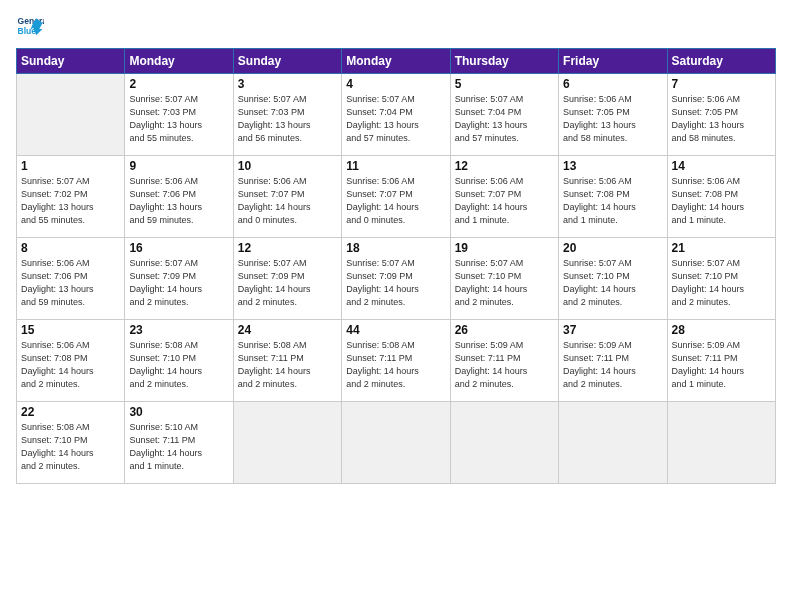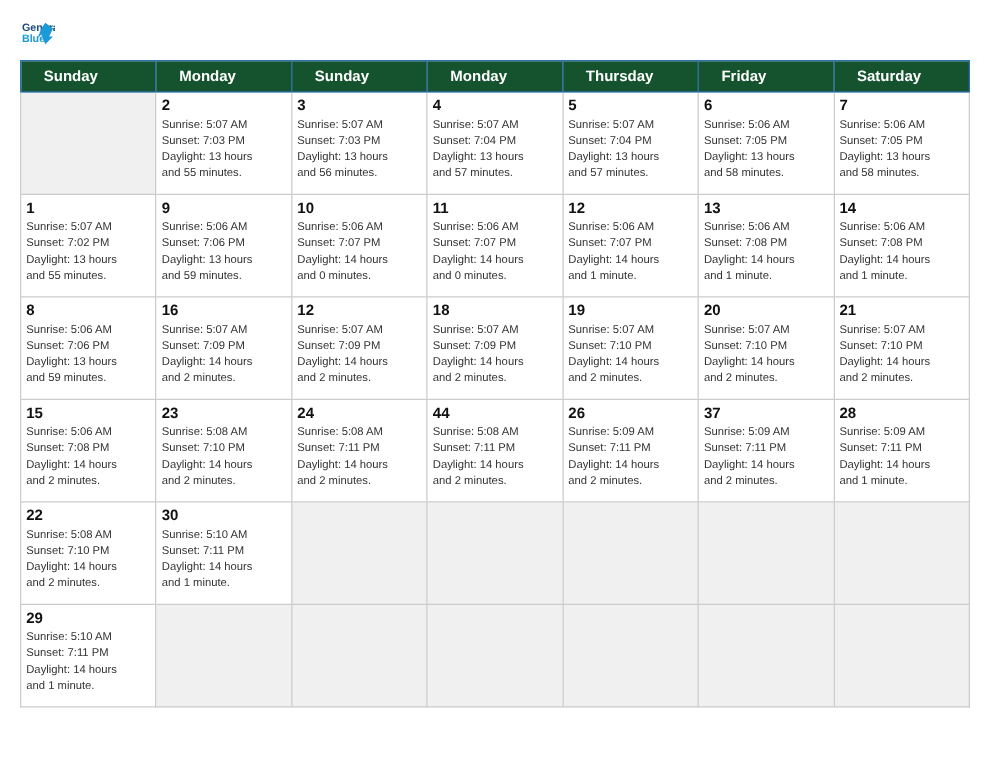--- a/index.html
+++ b/index.html
@@ -42,25 +42,25 @@
     .location-title {
       font-size: 15px;
       color: #333;
     }
     .calendar {
       width: 100%;
       border-collapse: collapse;
       table-layout: fixed;
     }
     .calendar th {
-      background: #14532d;
+      background: #4c1d95;
       color: #fff;
       font-size: 12px;
       font-weight: bold;
-      padding: 5px 18px;
+      padding: 5px 4px;
       text-align: left;
       border: 1px solid #2c6fad;
     }
     .calendar td {
       border: 1px solid #ccc;
       vertical-align: top;
       padding: 3px 4px;
       font-size: 9.5px;
       color: #333;
       height: 82px;
@@ -243,27 +243,15 @@
           <td>
             <span class="day-num">30</span>
             <div class="cell-text">Sunrise: 5:10 AM<br>Sunset: 7:11 PM<br>Daylight: 14 hours<br>and 1 minute.</div>
           </td>
           <td class="empty"></td>
           <td class="empty"></td>
           <td class="empty"></td>
           <td class="empty"></td>
           <td class="empty"></td>
         </tr>
-        <tr>
-          <td>
-            <span class="day-num">29</span>
-            <div class="cell-text">Sunrise: 5:10 AM<br>Sunset: 7:11 PM<br>Daylight: 14 hours<br>and 1 minute.</div>
-          </td>
-          <td class="empty"></td>
-          <td class="empty"></td>
-          <td class="empty"></td>
-          <td class="empty"></td>
-          <td class="empty"></td>
-          <td class="empty"></td>
-        </tr>
       </tbody>
   </table>
 </div>
 
 </body></html>

